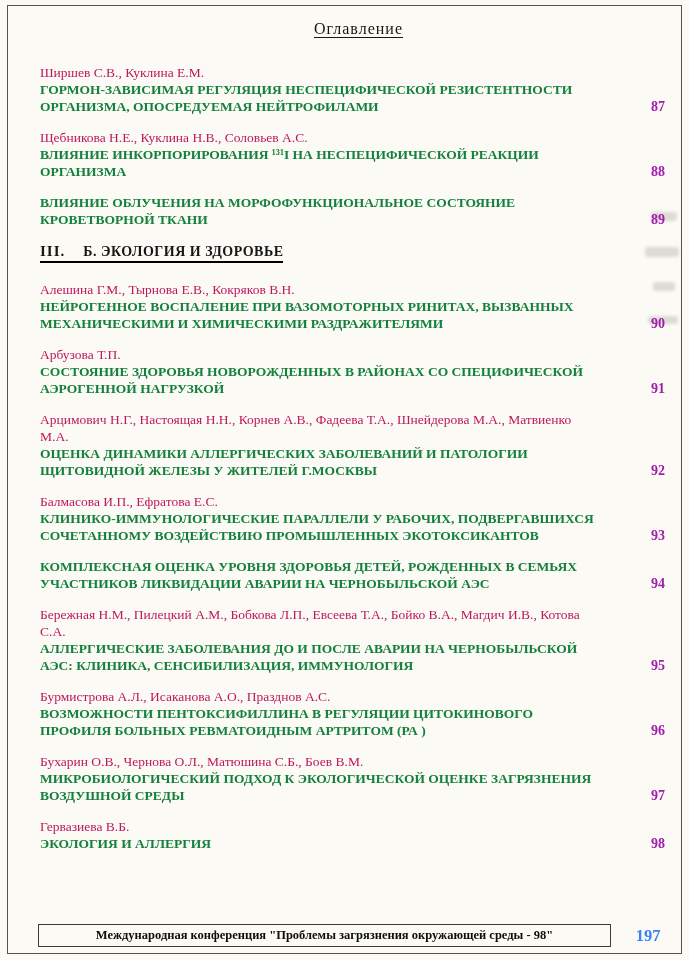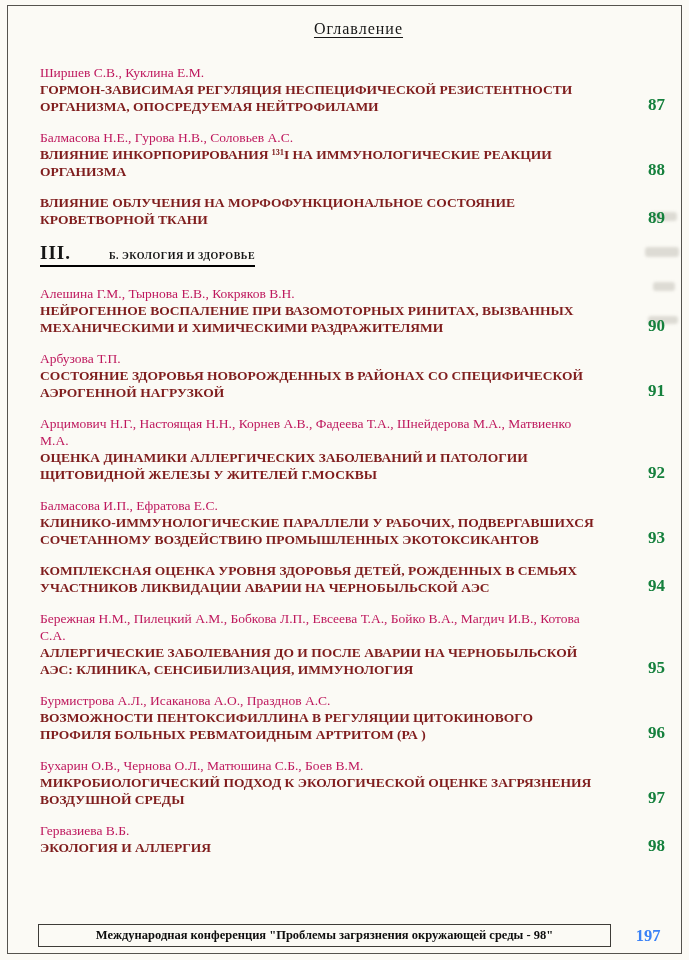--- a/index.html
+++ b/index.html
@@ -29,36 +29,36 @@
     text-underline-offset: 3px;
     margin-bottom: 26px;
   }
   .entry {
     display: flex;
     align-items: flex-end;
     margin-bottom: 14px;
   }
   .entry-text { width: 562px; }
   .authors { font-size: 13.5px; line-height: 17px; color: #be185d; }
-  .etitle  { font-size: 13.5px; font-weight: 700; line-height: 17px; color: #7f1d1d; }
+  .etitle  { font-size: 13.5px; font-weight: 700; line-height: 17px; color: #15803d; }
   .pagenum {
     margin-left: auto;
-    font-size: 17px;
+    font-size: 14px;
     font-weight: 700;
     padding-right: 12px;
-    color: #15803d;
+    color: #a21caf;
   }
   .section { margin: 4px 0 18px 0; }
   .section-inner {
     display: inline-block;
     border-bottom: 2px solid #000;
     padding-bottom: 1px;
   }
-  .sec-num  { font-weight: 700; font-size: 19px; margin-right: 38px; letter-spacing: 1px; }
-  .sec-label{ font-weight: 700; font-size: 10px; letter-spacing: 0.5px; }
+  .sec-num  { font-weight: 700; font-size: 15px; margin-right: 18px; letter-spacing: 1px; }
+  .sec-label{ font-weight: 700; font-size: 14px; letter-spacing: 0.5px; }
   .footer {
     position: absolute;
     bottom: 13px; left: 38px; right: 14px;
     display: flex;
     align-items: center;
     gap: 10px;
   }
   .footer-box {
     flex: 1;
     border: 1px solid #3e3c38;
@@ -105,22 +105,22 @@
   <div class="entry">
     <div class="entry-text">
       <div class="authors">Ширшев С.В., Куклина Е.М.</div>
       <div class="etitle">ГОРМОН-ЗАВИСИМАЯ РЕГУЛЯЦИЯ НЕСПЕЦИФИЧЕСКОЙ РЕЗИСТЕНТНОСТИ ОРГАНИЗМА, ОПОСРЕДУЕМАЯ НЕЙТРОФИЛАМИ</div>
     </div>
     <div class="pagenum">87</div>
   </div>
 
   <div class="entry">
     <div class="entry-text">
-      <div class="authors">Балмасова Н.Е., Гурова Н.В., Соловьев А.С.</div>
-      <div class="etitle">ВЛИЯНИЕ ИНКОРПОРИРОВАНИЯ ¹³¹I НА ИММУНОЛОГИЧЕСКИЕ РЕАКЦИИ ОРГАНИЗМА</div>
+      <div class="authors">Щебникова Н.Е., Куклина Н.В., Соловьев А.С.</div>
+      <div class="etitle">ВЛИЯНИЕ ИНКОРПОРИРОВАНИЯ ¹³¹I НА НЕСПЕЦИФИЧЕСКОЙ РЕАКЦИИ ОРГАНИЗМА</div>
     </div>
     <div class="pagenum">88</div>
   </div>
 
   <div class="entry">
     <div class="entry-text">
       <div class="etitle">ВЛИЯНИЕ ОБЛУЧЕНИЯ НА МОРФОФУНКЦИОНАЛЬНОЕ СОСТОЯНИЕ КРОВЕТВОРНОЙ ТКАНИ</div>
     </div>
     <div class="pagenum">89</div>
   </div>

